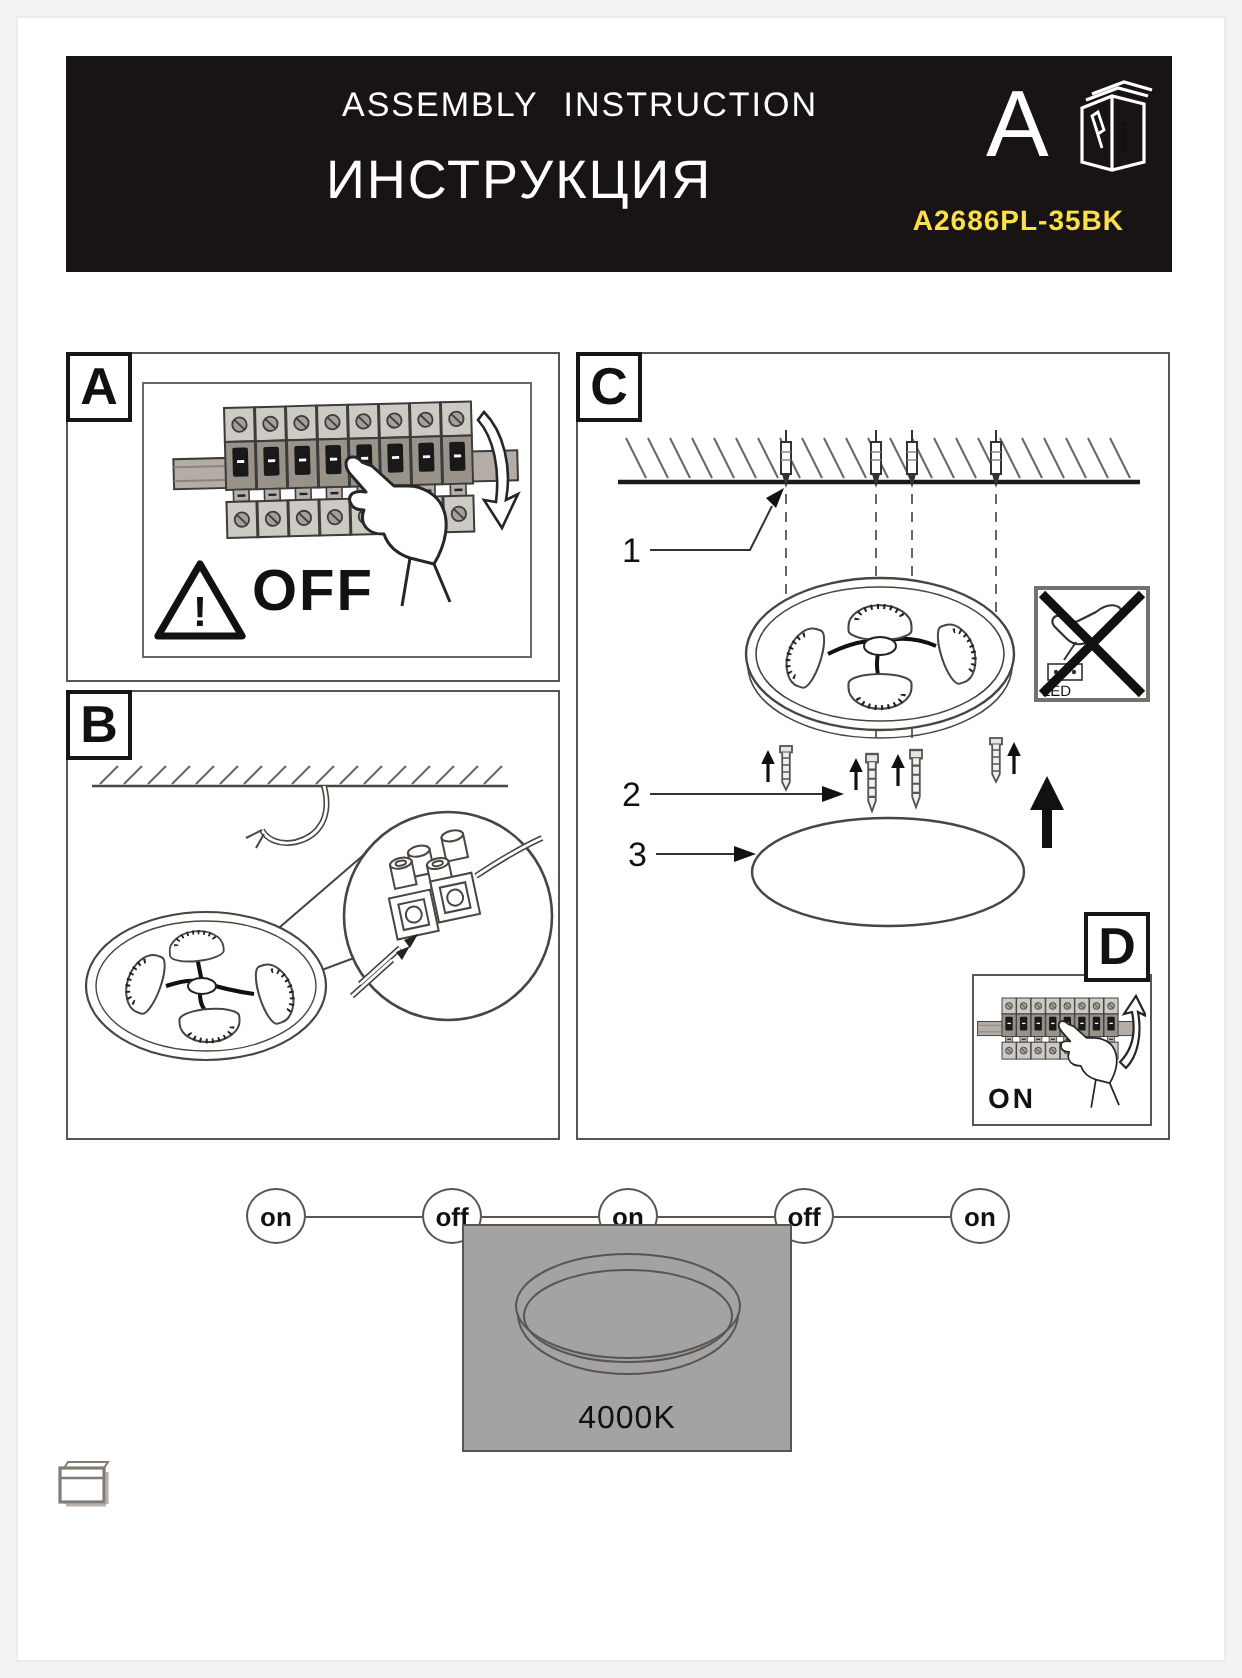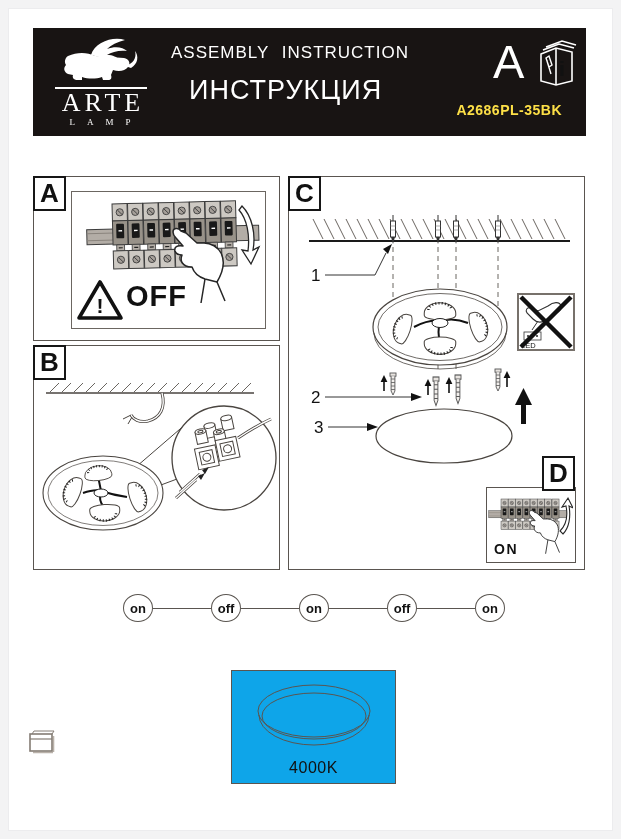--- a/index.html
+++ b/index.html
@@ -7,21 +7,21 @@
          font-family:"Liberation Sans",sans-serif;color:#111;}
   .page{position:absolute;left:8px;top:8px;width:603px;height:821px;background:#fff;border:1px solid #ececee;}
 
   
   .header{position:absolute;left:33px;top:28px;width:553px;height:108px;background:#181413;color:#fff;}
   .logo{position:absolute;left:22px;top:6px;width:92px;text-align:center;}
   .logo-rule{height:2px;background:#fff;margin:1px 0 0 0;}
   .brand-name{font-family:"Liberation Serif",serif;font-size:26px;letter-spacing:4px;line-height:28px;display:block;margin-left:4px;}
   .brand-sub{font-family:"Liberation Serif",serif;font-size:9px;letter-spacing:12px;line-height:10px;display:block;margin-left:10px;}
   .title-en{position:absolute;left:138px;top:15px;font-size:17px;letter-spacing:1px;word-spacing:7px;color:#fff;text-align:right;}
-  .title-ru{position:absolute;left:156px;top:47px;font-size:27px;letter-spacing:1px;color:#fff;}
+  .title-ru{position:absolute;left:130px;top:47px;font-size:27px;letter-spacing:1px;color:#fff;}
   .doc-letter{position:absolute;left:460px;top:8px;font-size:47px;color:#fff;line-height:52px;}
   .book-icon{position:absolute;left:501px;top:9px;}
   .model-number{position:absolute;right:24px;top:74px;font-size:14px;font-weight:bold;letter-spacing:0.5px;color:#fde047;}
 
   
   .panel{position:absolute;background:#fff;border:1px solid #5a5550;}
   .panel-a{left:33px;top:176px;width:245px;height:163px;}
   .panel-b{left:33px;top:345px;width:245px;height:223px;}
   .panel-c{left:288px;top:176px;width:295px;height:392px;}
   .plabel{position:absolute;left:-1px;top:-1px;width:29px;height:31px;background:#fff;border:2px solid #161616;
@@ -36,21 +36,21 @@
   .d-box{position:absolute;left:197px;top:310px;width:88px;height:74px;border:1px solid #5a5550;background:#fff;}
   .on-label{position:absolute;left:7px;bottom:5px;font-size:14px;font-weight:bold;letter-spacing:1.5px;}
 
   
   .sequence{position:absolute;left:123px;top:594px;width:382px;height:28px;display:flex;align-items:center;}
   .seq-node{width:30px;height:28px;border:1.3px solid #5a5550;border-radius:50%;background:#fff;
             display:flex;align-items:center;justify-content:center;font-size:13px;font-weight:bold;flex:none;box-sizing:border-box;}
   .seq-line{flex:1;border-top:1.3px solid #5a5550;height:0;}
 
   
-  .kbox{position:absolute;left:231px;top:670px;width:163px;height:112px;border:1.3px solid #5a5550;background:#0ea5e9;}
+  .kbox{position:absolute;left:231px;top:612px;width:163px;height:112px;border:1.3px solid #5a5550;background:#a3a3a3;}
   .ktext{position:absolute;left:0;right:0;top:88px;text-align:center;font-size:16px;letter-spacing:0.5px;}
 
   .corner-icon{position:absolute;left:26px;top:727px;}
 
   svg text{font-family:"Liberation Sans",sans-serif;fill:#111;}
 </style>
 </head>
 <body>
 
 <div class="stage">
@@ -100,32 +100,20 @@
         <path d="M0,0 L-3.4,7 L3.4,7 Z" fill="#111"></path>
       </g>
       <g id="ledmod">
         <path d="M-15,3 A15,10 0 1 1 15,3 L15,5 A15,4.5 0 0 1 -15,5 Z" fill="#fff" stroke="#4a4540" stroke-width="1"></path>
         <path d="M-11,0 A11,6.5 0 0 1 11,0" fill="none" stroke="#222" stroke-width="2.4" stroke-dasharray="1,2.1"></path>
       </g>
     </defs>
   </svg>
 
   <div class="header">
-    <div class="logo">
-      <svg width="92" height="48">
-        <path d="M36,21 C40,8 58,2 70,6 C62,8 56,11 52,15 C60,12 68,13 72,17 C64,16 57,18 52,21 C58,21 62,23 64,26 L48,24 Z" fill="#fff"></path>
-        <path d="M13,22 C10,24 9,28 11,31 C8,34 9,38 13,40 L18,41 C17,44 19,46 23,46 L27,46 L27,43
-                 C33,45 41,45 47,43 L48,46 L53,46 C56,46 57,44 56,41 L58,36 C64,38 70,37 73,33
-                 C76,29 74,25 69,24 L40,22 C32,18 22,18 13,22 Z" fill="#fff"></path>
-        <path d="M70,32 C78,30 82,24 80,17 C84,22 83,30 76,34 Z" fill="#fff"></path>
-      </svg>
-      <div class="logo-rule"></div>
-      <span class="brand-name">ARTE</span>
-      <span class="brand-sub">LAMP</span>
-    </div>
     <div class="title-en">ASSEMBLY INSTRUCTION</div>
     <div class="title-ru">ИНСТРУКЦИЯ</div>
     <div class="doc-letter">A</div>
     <svg class="book-icon" width="44" height="52">
       <g stroke="#fff" fill="none" stroke-width="1.6">
         <path d="M7,17 L22,11 L38,15 L38,44 L22,48 L7,44 Z"></path>
         <path d="M22,11 V48"></path>
         <path d="M9,13 L25,7 L40,11 M12,10 L28,4 L42,8"></path>
       </g>
       <path d="M13,24 l4,13 M12,21 l3,-2 3,9 -3,2 z" stroke="#fff" stroke-width="1.4" fill="none"></path>

